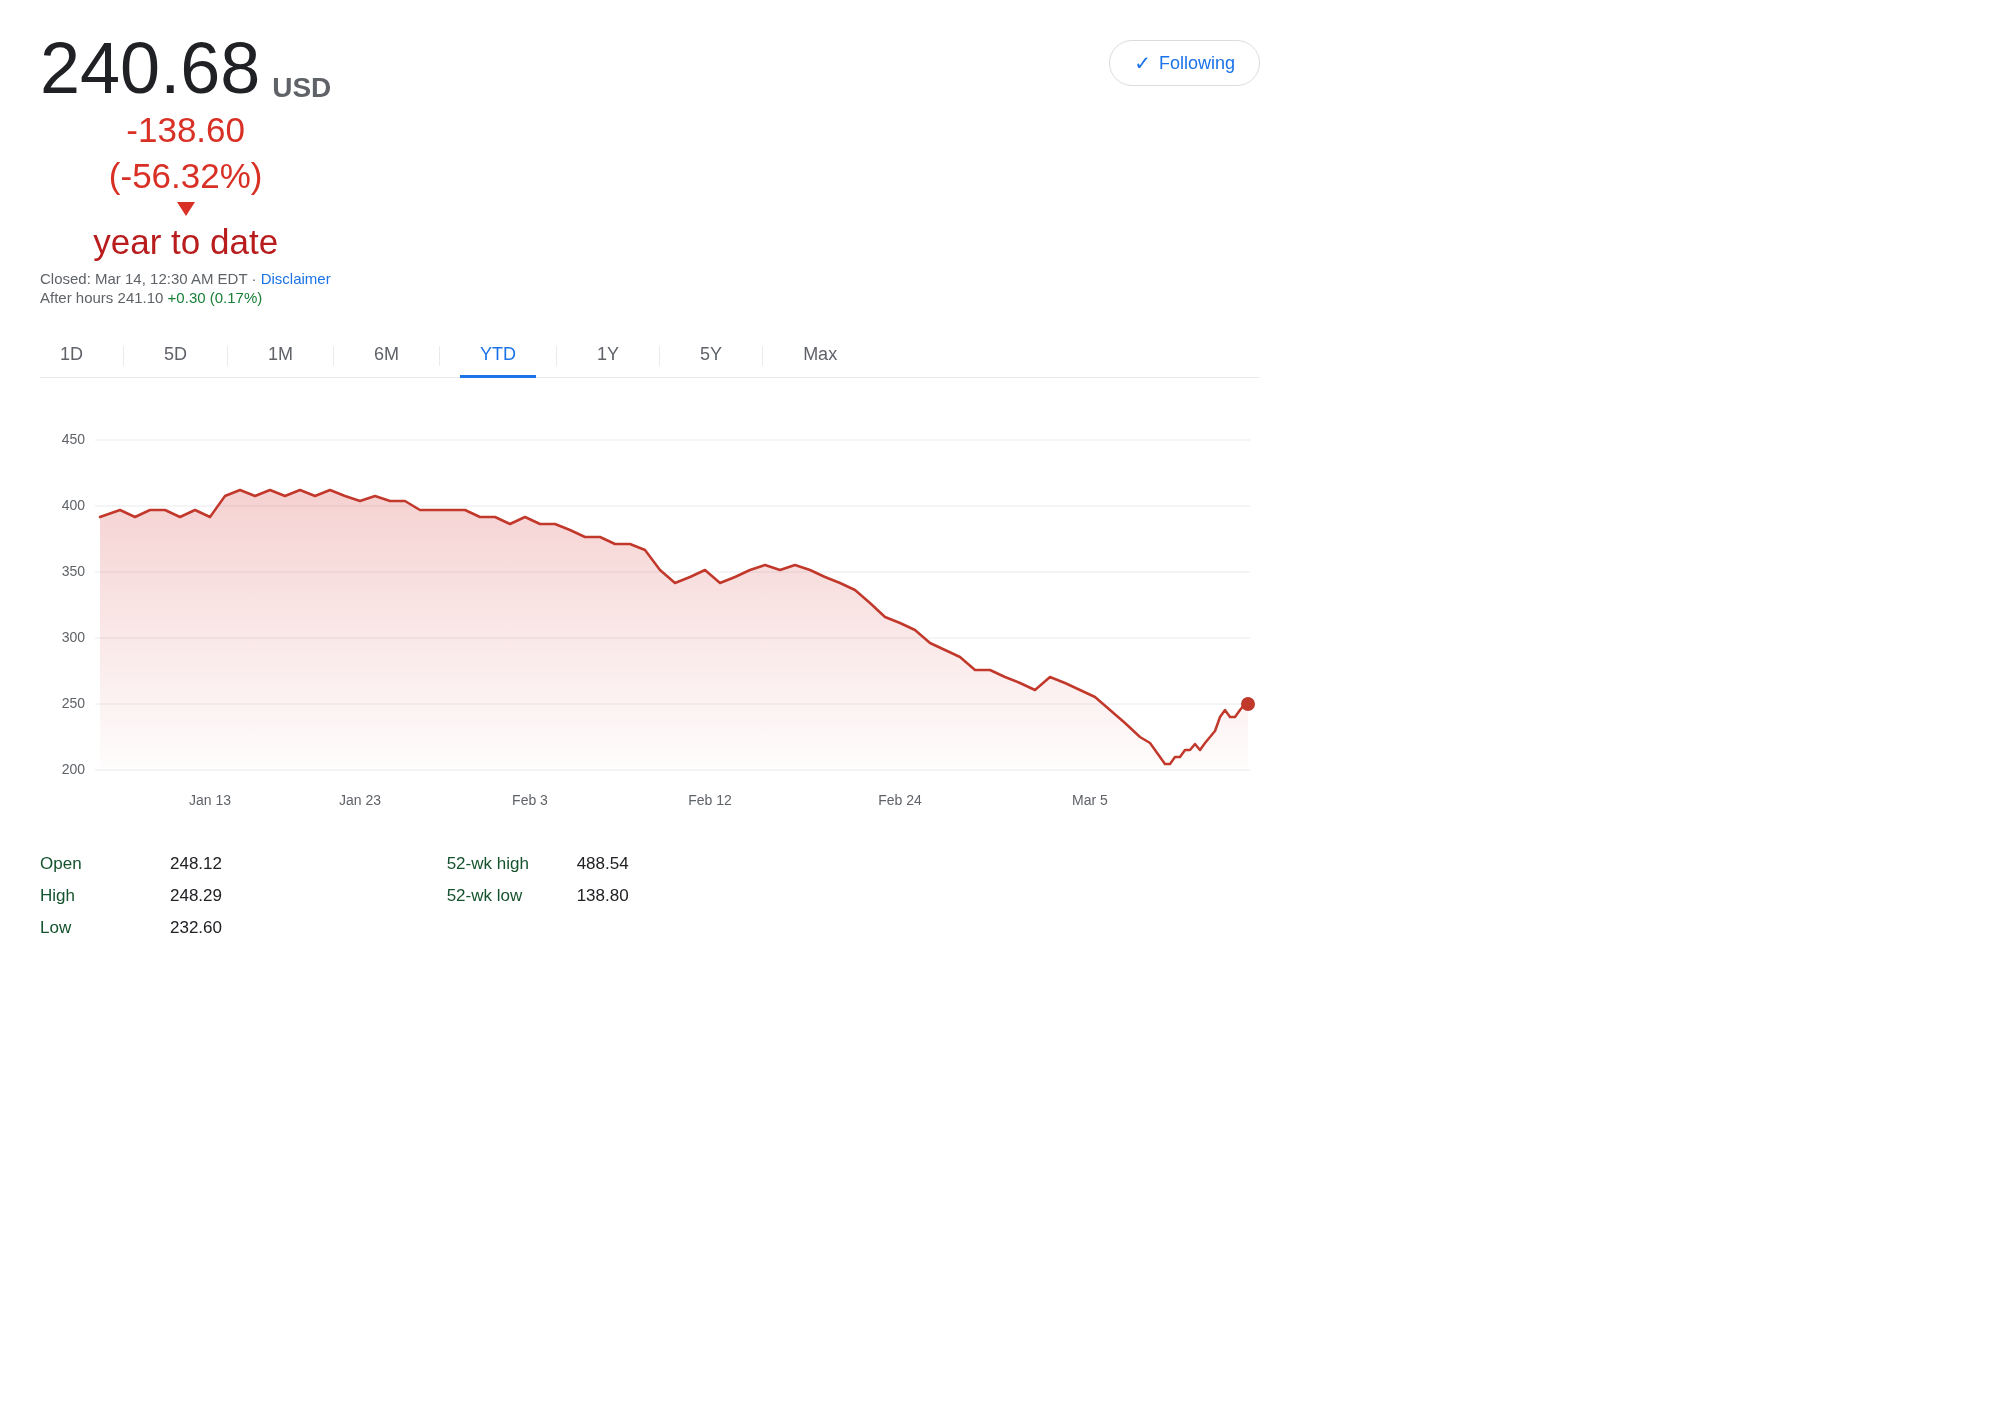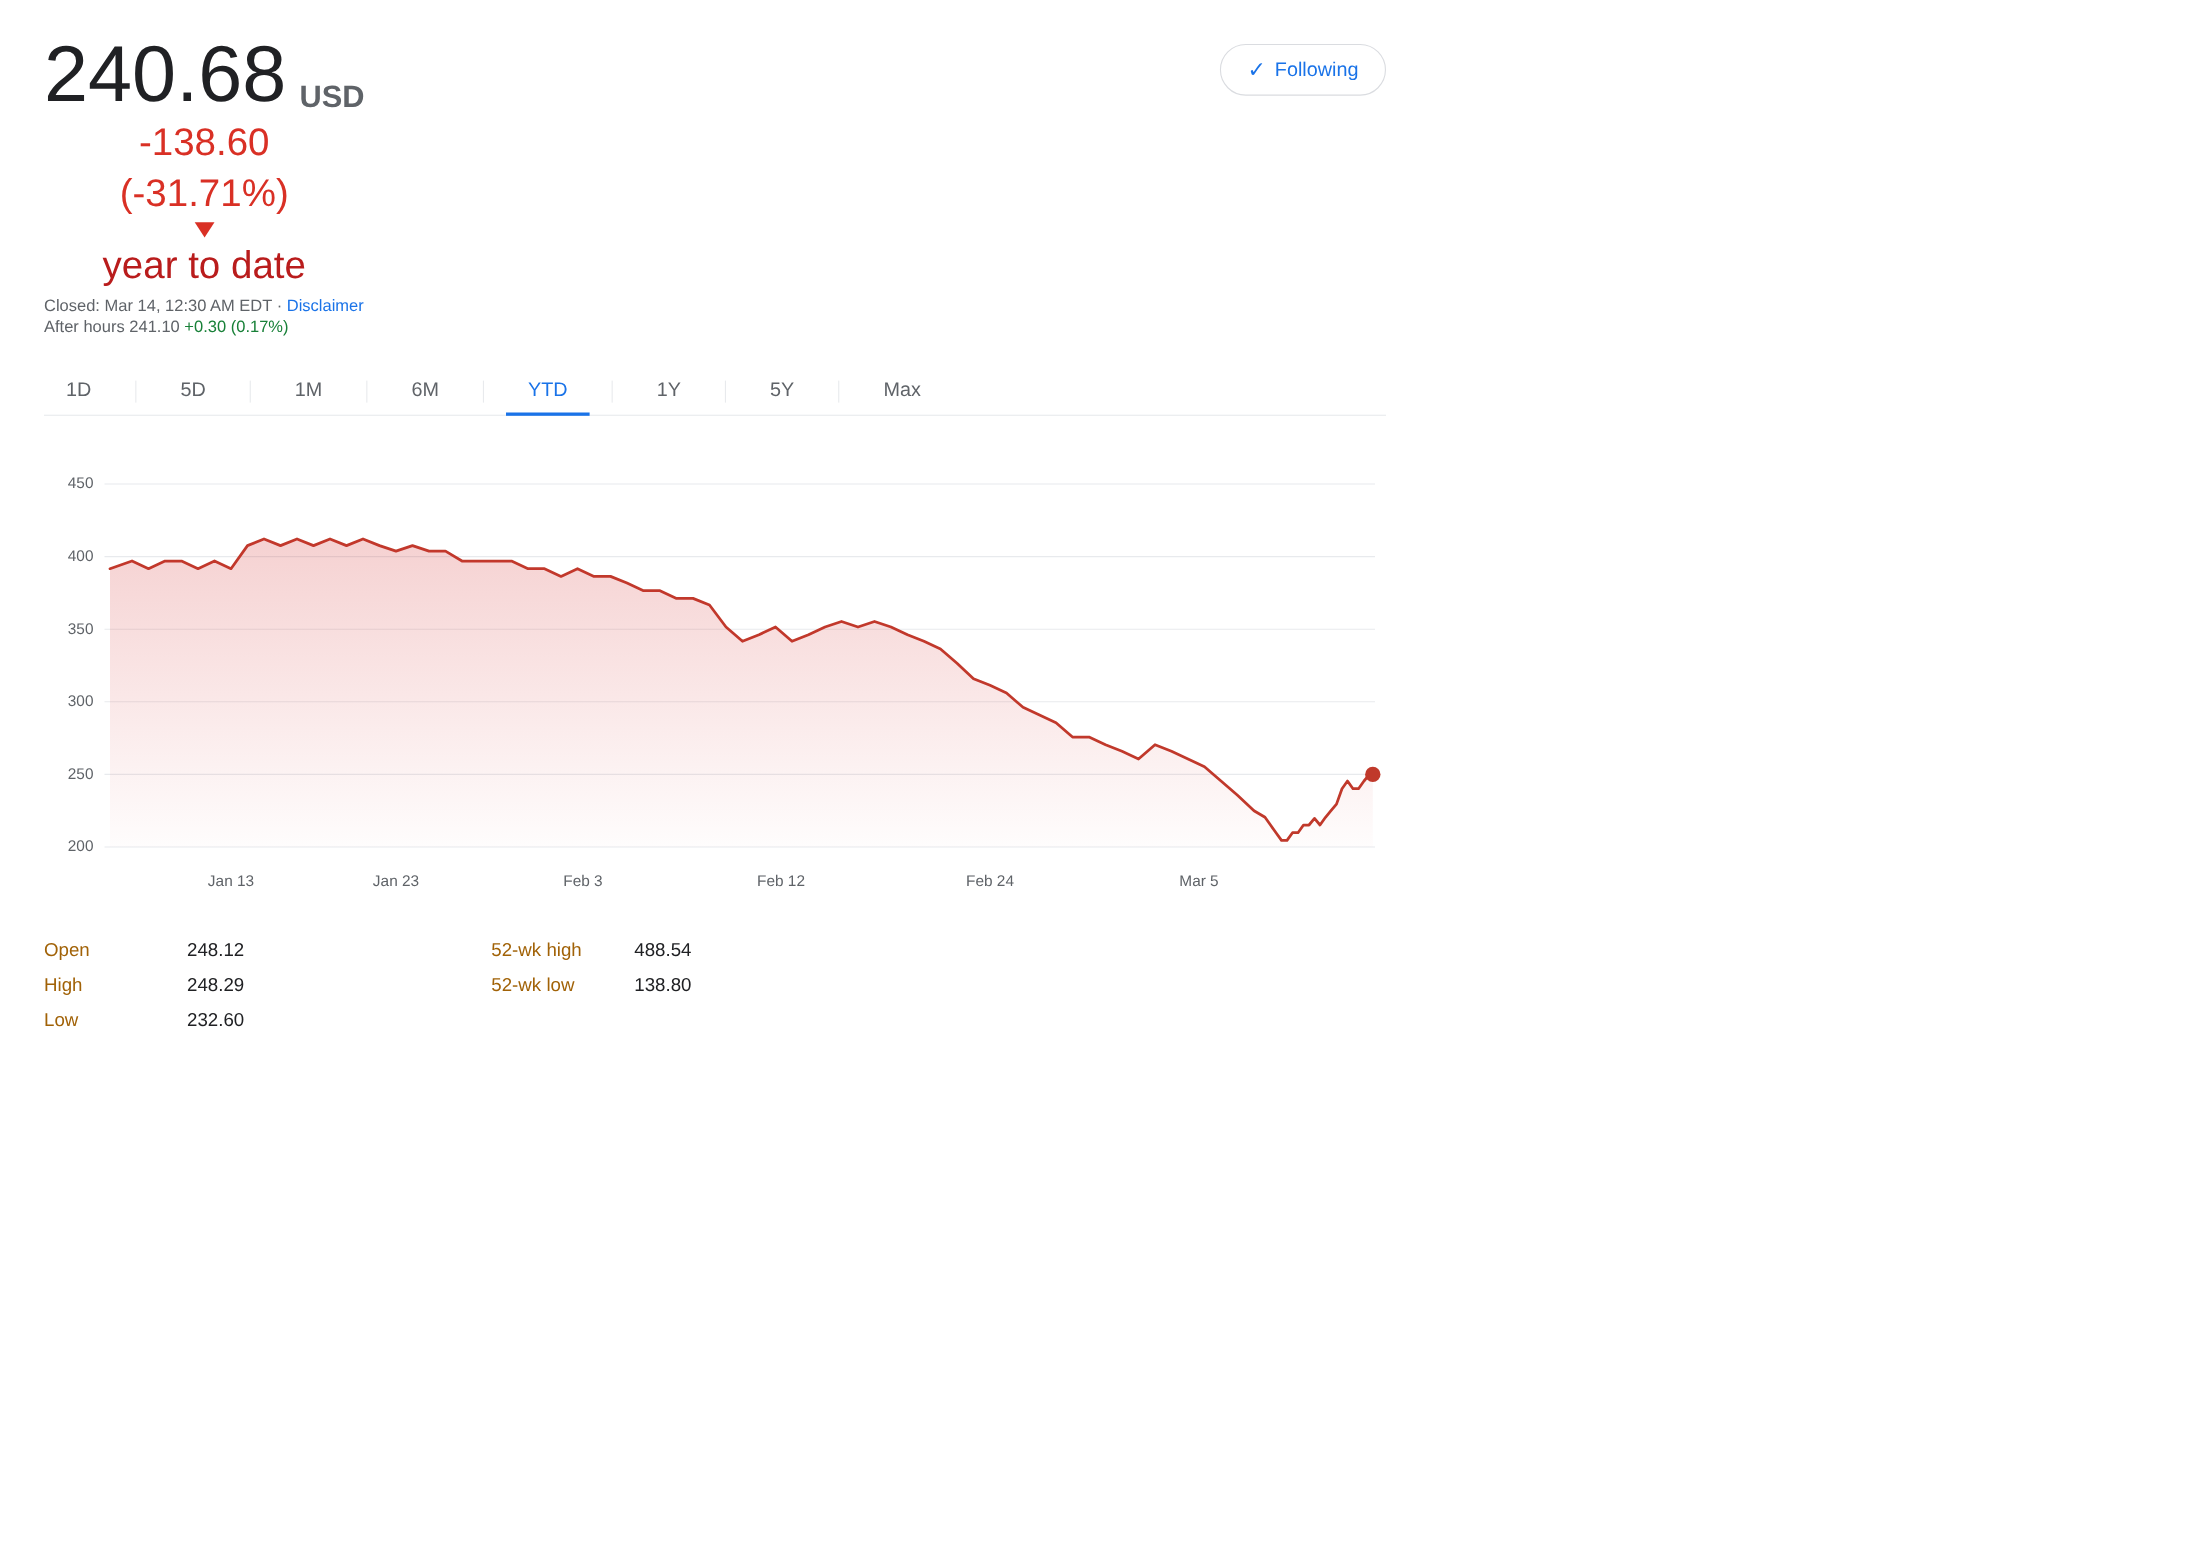--- a/index.html
+++ b/index.html
@@ -140,41 +140,41 @@
       flex-direction: column;
       gap: 12px;
     }
     .stat-row {
       display: flex;
       gap: 20px;
       align-items: baseline;
     }
     .stat-label {
       font-size: 17px;
-      color: #a16207;
+      color: #14532d;
       min-width: 110px;
     }
     .stat-value {
       font-size: 17px;
       color: #202124;
       font-weight: 500;
     }
   </style>
 </head>
 <body>
 
 <div class="price-row">
   <div class="price-left">
     <div class="price-main">
       <span class="price-value">240.68</span>
       <span class="price-currency">USD</span>
     </div>
     <div class="price-change">
       <span>-138.60</span>
-      <span>(-31.71%)</span>
+      <span>(-56.32%)</span>
       <span class="arrow-down"></span>
       <span class="ytd-label">year to date</span>
     </div>
     <div class="price-meta">
       <span>Closed: Mar 14, 12:30 AM EDT</span>
       <span> · </span>
       <span class="disclaimer-link">Disclaimer</span>
     </div>
     <div class="after-hours">
       <span>After hours</span>

